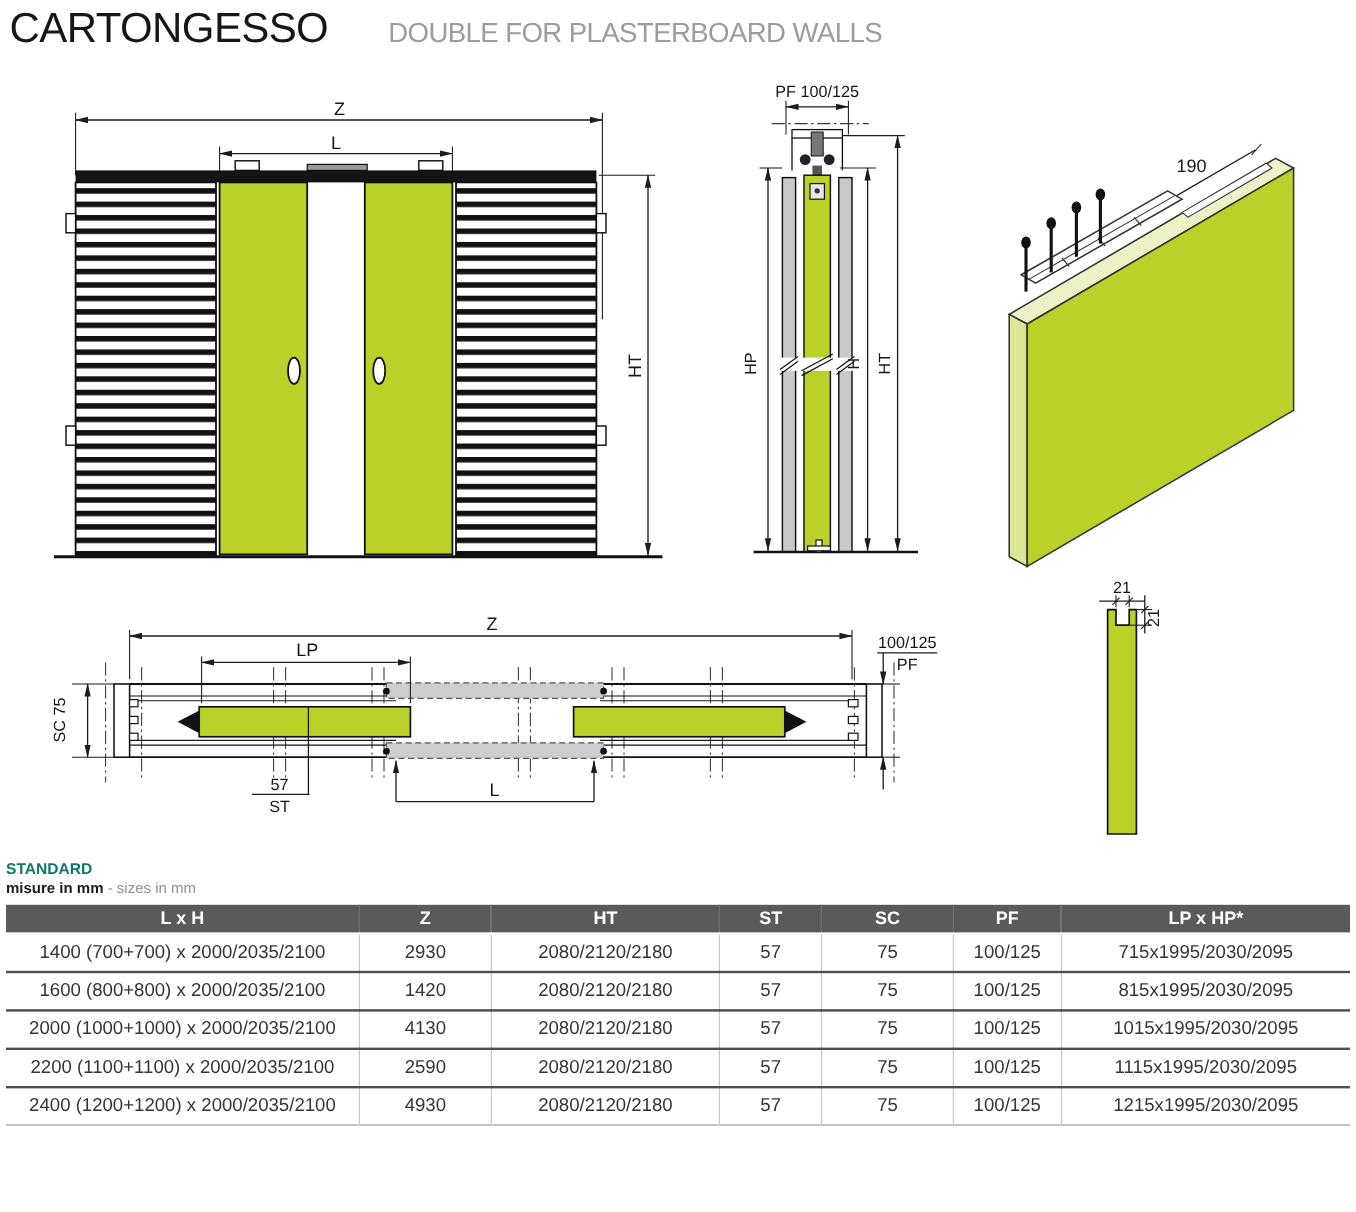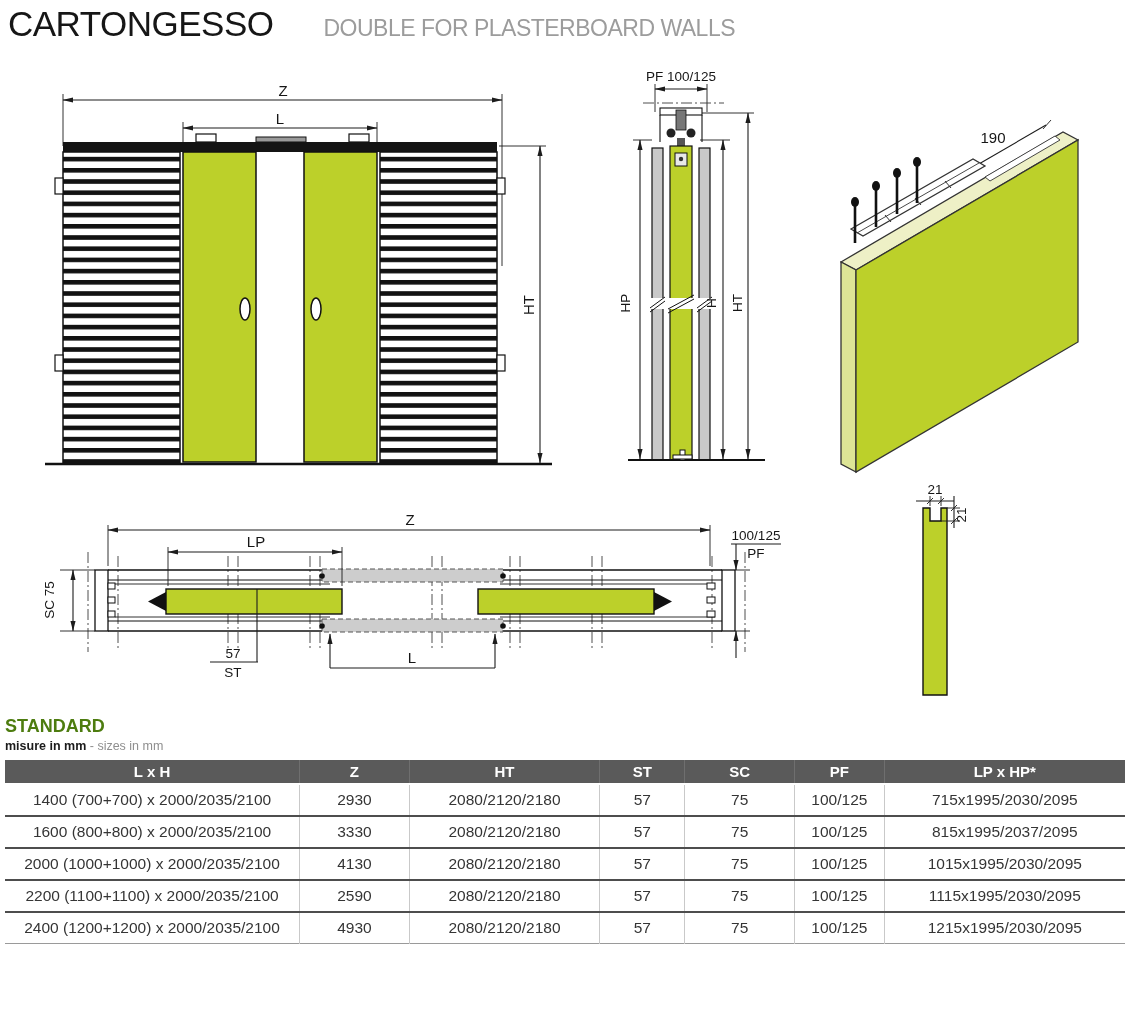--- a/index.html
+++ b/index.html
@@ -17,21 +17,21 @@
   svg .dashdot { stroke:#3a3a3a; stroke-width:0.9; fill:none; stroke-dasharray:11 3 2 3; }
   svg text  { font-family:"Liberation Sans", sans-serif; fill:#161616; }
   .lbl  { font-size:15px; }
   .lbl2 { font-size:13.5px; }
   .door-fill  { fill:var(--door-green,#bcd02a); }
   .wall-fill  { fill:var(--wall-gray,#c9c9c9); }
   .ptop-fill  { fill:var(--panel-top,#eef0c6); }
   .pside-fill { fill:var(--panel-side,#dde596); }
 
   .tableblock { position:absolute; left:5px; top:716px; width:1120px; }
-  .std-title { font-size:18px; font-weight:bold; color:#4d7c0f; }
+  .std-title { font-size:13px; font-weight:bold; color:#0f766e; }
   .std-note  { font-size:12.5px; color:#8f8f8f; margin-top:2px; }
   .std-note b { color:#1b1b1b; }
   table.std { border-collapse:collapse; table-layout:fixed; width:1120px; margin-top:7px; }
   table.std th {
     background:var(--header-gray,#5a5a5a); color:#fff; font-size:15px; font-weight:bold;
     height:23px; padding:0; text-align:center; border-left:1px solid #6f6f6f;
   }
   table.std th:first-child { border-left:none; }
   table.std td {
     font-size:15.5px; color:#353535; text-align:center; height:30px; padding:0;
@@ -311,26 +311,26 @@
             <td>1400 (700+700) x 2000/2035/2100</td>
             <td>2930</td>
             <td>2080/2120/2180</td>
             <td>57</td>
             <td>75</td>
             <td>100/125</td>
             <td>715x1995/2030/2095</td>
           </tr>
           <tr>
             <td>1600 (800+800) x 2000/2035/2100</td>
-            <td>3330</td>
-            <td>2080/2120/2180</td>
-            <td>57</td>
-            <td>75</td>
-            <td>100/125</td>
-            <td>815x1995/2037/2095</td>
+            <td>1420</td>
+            <td>2080/2120/2180</td>
+            <td>57</td>
+            <td>75</td>
+            <td>100/125</td>
+            <td>815x1995/2030/2095</td>
           </tr>
           <tr>
             <td>2000 (1000+1000) x 2000/2035/2100</td>
             <td>4130</td>
             <td>2080/2120/2180</td>
             <td>57</td>
             <td>75</td>
             <td>100/125</td>
             <td>1015x1995/2030/2095</td>
           </tr>

